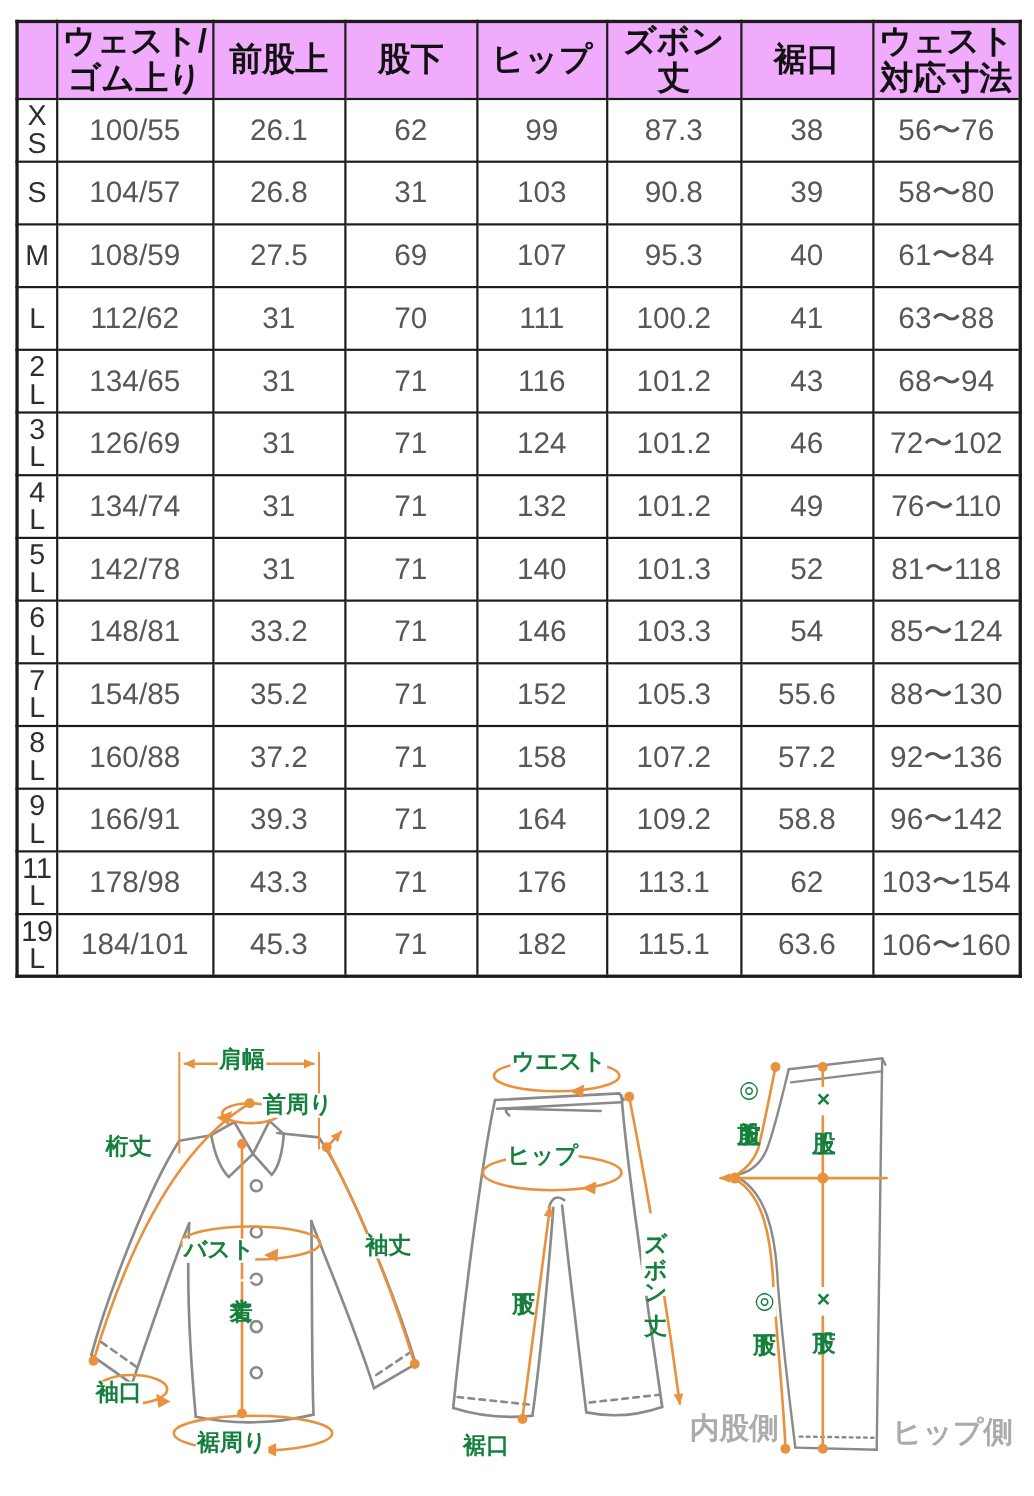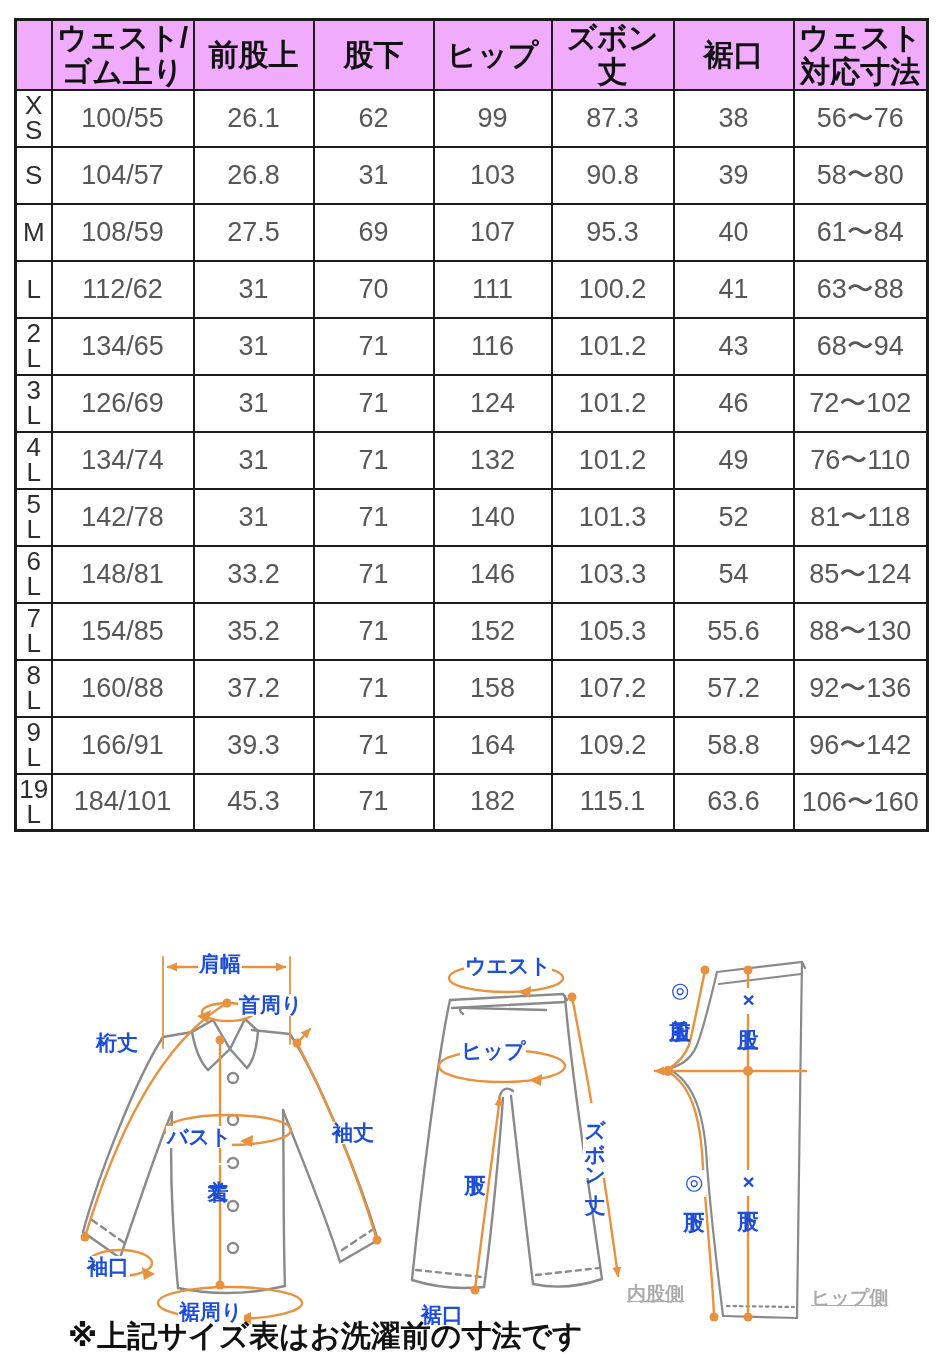--- a/index.html
+++ b/index.html
@@ -10,24 +10,24 @@
              table-layout:fixed;}
   table.size th,table.size td{border:2px solid #1c1c1c;text-align:center;vertical-align:middle;
              white-space:pre-line;padding:0;}
   table.size{border:3px solid #1c1c1c;}
   table.size thead tr{height:70px;}
   table.size tbody tr{height:57px;}
   th.hcell{background:#f0abfc;font-size:30px;font-weight:bold;color:#111;line-height:1.12;}
   th.scell{background:#fff;font-size:26px;font-weight:normal;color:#2e2e2e;line-height:0.95;}
   td.vcell{font-size:27px;color:#575757;font-weight:normal;}
   svg.art{position:absolute;left:0;top:950px;width:940px;height:400px;}
-  .lbl{position:absolute;font-size:21px;font-weight:bold;color:#1d4ed8;background:#fff;
+  .lbl{position:absolute;font-size:21px;font-weight:bold;color:#15803d;background:#fff;
        line-height:1.05;padding:0 1px;white-space:nowrap;}
   .lbl.vert{writing-mode:vertical-rl;text-orientation:upright;letter-spacing:1px;white-space:normal;}
-  .lbl.muted{color:#ababab;font-size:19px;background:transparent;text-decoration:underline;}
+  .lbl.muted{color:#ababab;font-size:27px;background:transparent;}
   .footer-note{position:absolute;left:68px;top:1316px;font-size:30px;font-weight:bold;color:#111;}
 </style>
 </head>
 <body>
 
 <div class="page">
 
   <table class="size">
     <colgroup>
       <col style="width:36px">
@@ -175,20 +175,31 @@
       <tr>
         <th class="scell">9
 L</th>
         <td class="vcell">166/91</td>
         <td class="vcell">39.3</td>
         <td class="vcell">71</td>
         <td class="vcell">164</td>
         <td class="vcell">109.2</td>
         <td class="vcell">58.8</td>
         <td class="vcell">96〜142</td>
+      </tr>
+      <tr>
+        <th class="scell">11
+L</th>
+        <td class="vcell">178/98</td>
+        <td class="vcell">43.3</td>
+        <td class="vcell">71</td>
+        <td class="vcell">176</td>
+        <td class="vcell">113.1</td>
+        <td class="vcell">62</td>
+        <td class="vcell">103〜154</td>
       </tr>
       <tr>
         <th class="scell">19
 L</th>
         <td class="vcell">184/101</td>
         <td class="vcell">45.3</td>
         <td class="vcell">71</td>
         <td class="vcell">182</td>
         <td class="vcell">115.1</td>
         <td class="vcell">63.6</td>
@@ -322,15 +333,14 @@
   <div class="lbl vert" style="left:463px;top:1158px;">股下</div>
   <div class="lbl" style="left:420px;top:1304px;">裾口</div>
 
   <div class="lbl vert" style="left:668px;top:978px;">◎前股上</div>
   <div class="lbl vert" style="left:736px;top:988px;">×股上</div>
   <div class="lbl vert" style="left:682px;top:1170px;">◎股下</div>
   <div class="lbl vert" style="left:736px;top:1170px;">×股下</div>
   <div class="lbl muted" style="left:626px;top:1284px;">内股側</div>
   <div class="lbl muted" style="left:810px;top:1288px;">ヒップ側</div>
 
-  <div class="footer-note">※上記サイズ表はお洗濯前の寸法です</div>
 
 </div>
 
 </body></html>

